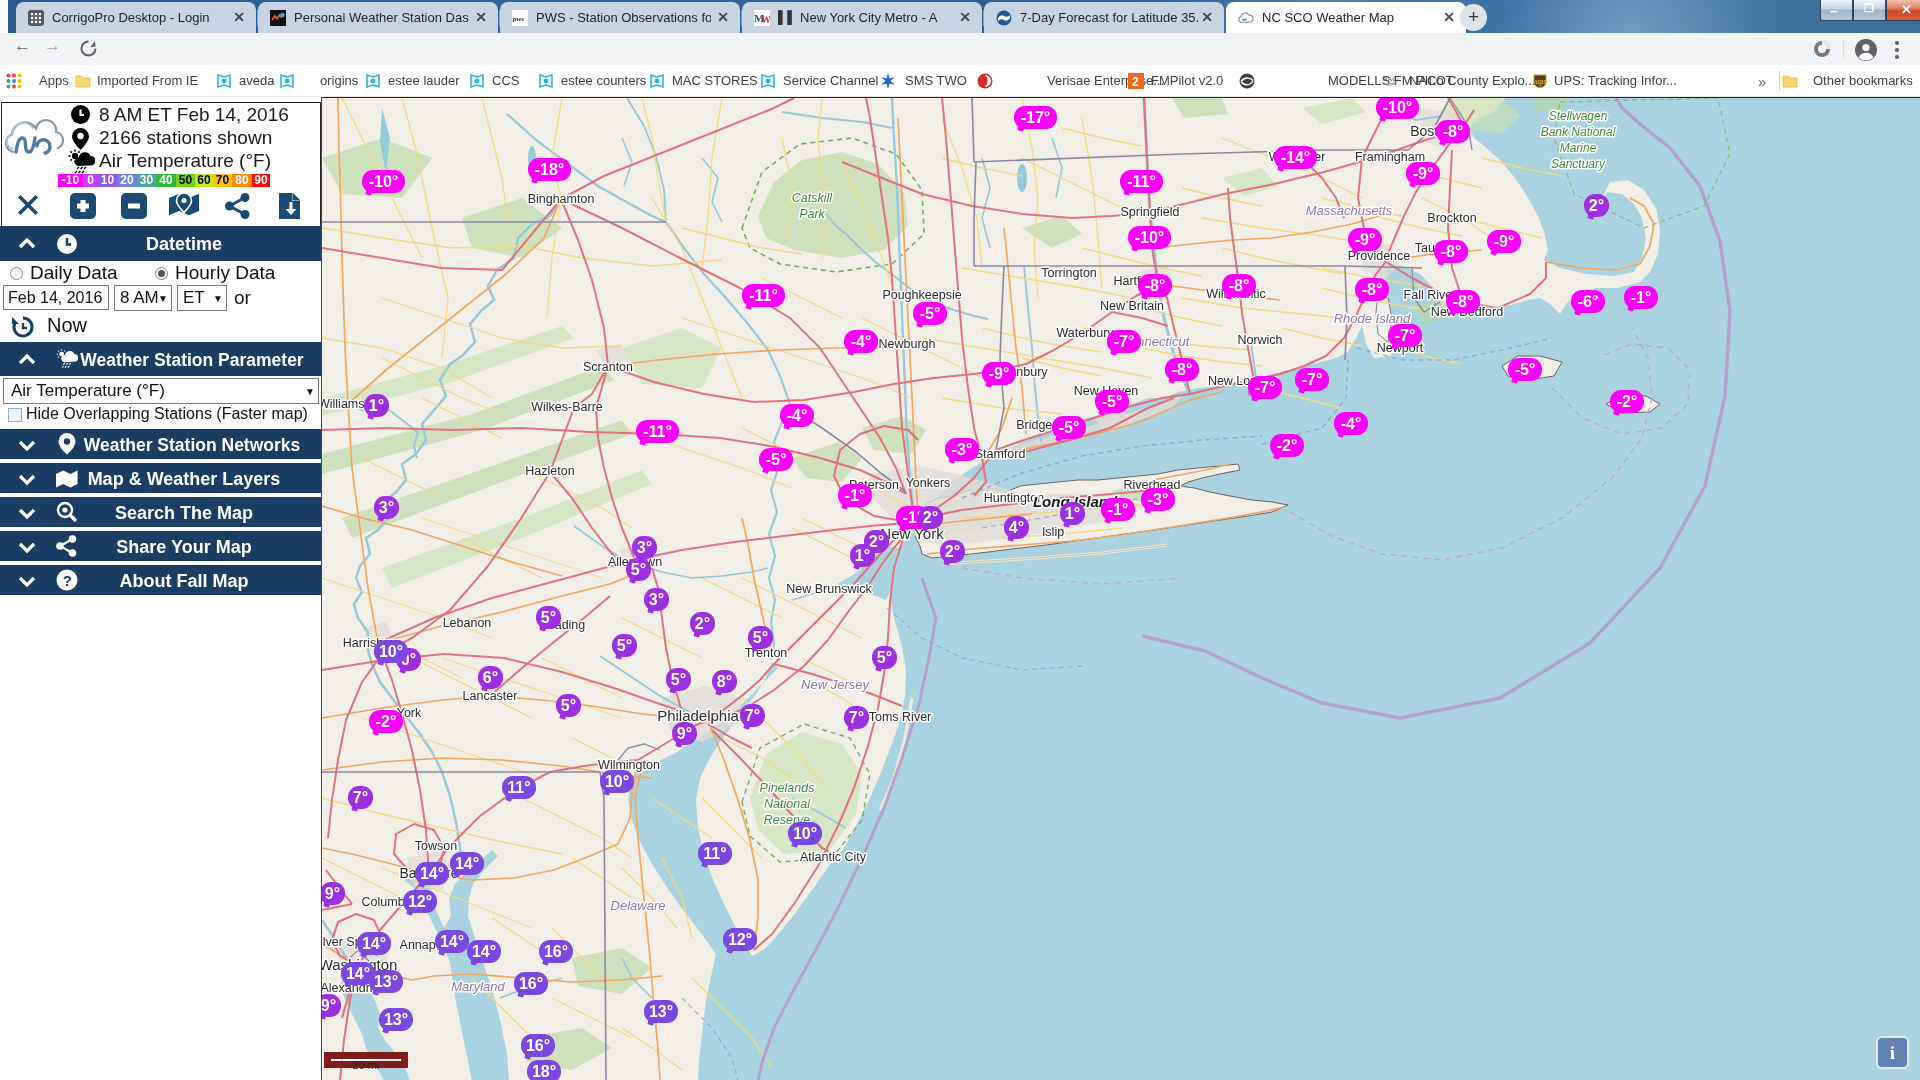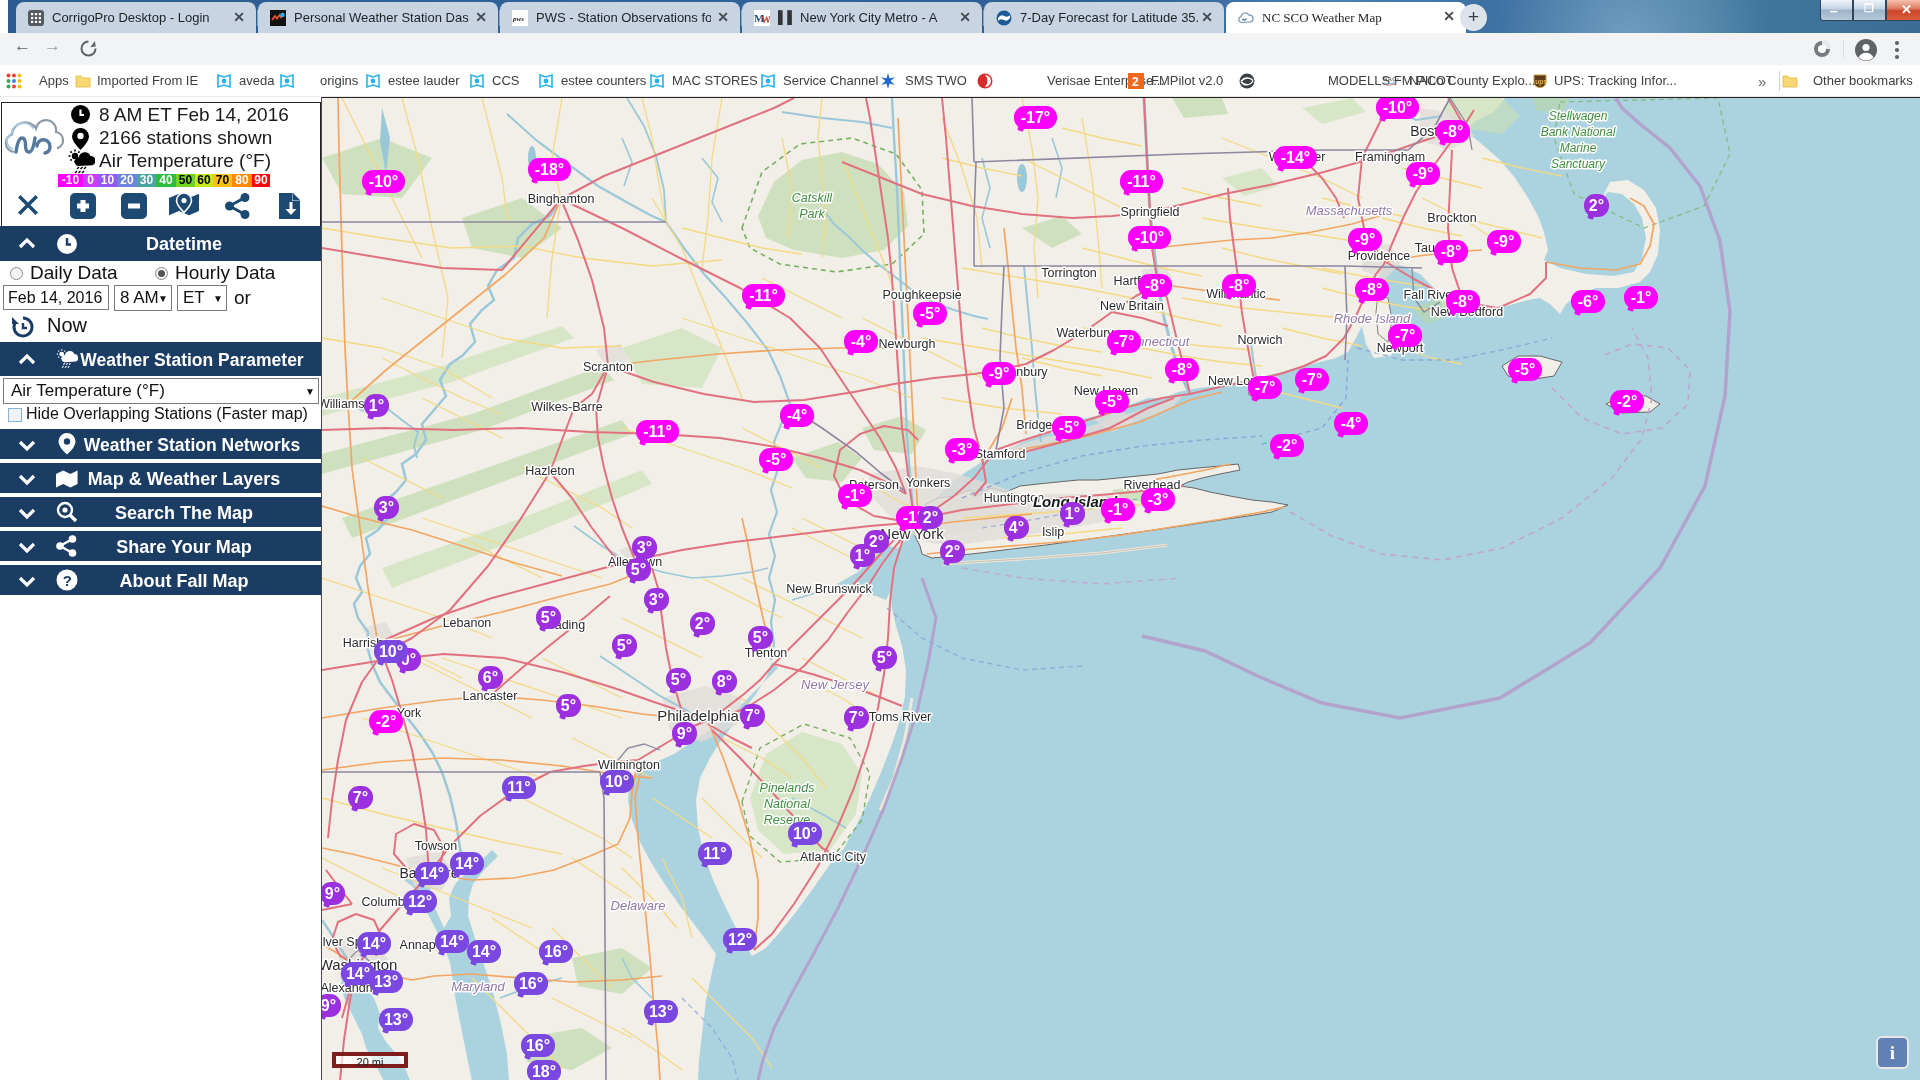--- a/index.html
+++ b/index.html
@@ -49,21 +49,21 @@
 .selbox { position:absolute; border:1px solid #7a7a7a; background:#fff; font-size:17px; color:#111; }
 .ddarrow { position:absolute; font-size:10px; color:#111; }
 
 
 #map { position:absolute; left:322px; top:97px; width:1598px; height:983px; background:#f2efe8; overflow:hidden; border-top:1px solid #222; }
 .bub { position:absolute; color:#fff; font-weight:bold; font-size:16px; text-align:center; border-radius:11px; line-height:23px; height:23px; z-index:3;}
 .bub:after { content:""; position:absolute; left:4px; bottom:-2px; width:6px; height:6px; background:inherit; border-radius:1px; transform:rotate(18deg); z-index:-1;}
 .M { background:#fb00fb; }
 .P { background:#9c2fe0; }
 .B { background:#7a47e0; }
-#scalebar { position:absolute; left:10px; bottom:12px; width:76px; height:16px; background:rgba(255,255,255,0.65); border:4px solid #7f1d1d; font-size:11px; color:#222; text-align:center; line-height:13px; z-index:4;}
+#scalebar { position:absolute; left:2px; bottom:12px; width:84px; height:16px; background:rgba(255,255,255,0.65); border:7px solid #7f1d1d; font-size:11px; color:#222; text-align:center; line-height:13px; z-index:4;}
 #infobtn { position:absolute; right:11px; bottom:11px; width:33px; height:33px; background:#6180b4; border:2px solid #e8e8e8; border-radius:6px; color:#fff; font-size:19px; font-weight:bold; text-align:center; line-height:29px; font-family:"Liberation Serif",serif; z-index:4;}
 </style>
 </head>
 <body>
 <div id="stage">
   <div id="titlebar">
     <div class="tab inactive" style="left:8px;width:240px;">
       <svg class="fav" viewBox="0 0 16 16">
           <rect x="0" y="0" width="16" height="16" rx="3" fill="#555a60"></rect>
           <g fill="#fff">
@@ -113,21 +113,21 @@
     </div>
     <div class="tabsep" style="left:975px;"></div>
     <div class="tab inactive" style="left:976px;width:240px;">
       <svg class="fav" viewBox="0 0 16 16">
           <circle cx="8" cy="8" r="7.5" fill="#1e5a96"></circle>
           <path d="M2 8 q3-4 6-2 q4 2 6-1 l0 3 q-3 4-6 2 q-4-2-6 1z" fill="#fff"></path>
         </svg>
       <div class="ttext" style="width:178px;">7-Day Forecast for Latitude 35.68</div>
         <div class="tclose">✕</div>
     </div>
-    <div class="tab active" style="left:1218px;width:240px;font-family:Liberation Serif, serif;">
+    <div class="tab active" style="left:1218px;width:240px;">
       <svg class="fav" viewBox="0 0 16 16">
           <path d="M3.5 12.5 a3 3 0 0 1-.4-5.9 A4.2 4.2 0 0 1 11 5.2 a3.4 3.4 0 0 1 1.6 6.6z" fill="none" stroke="#7d98b3" stroke-width="1.2"></path>
           <path d="M4.5 10.5 q.6-2.5 1.4-1 q.8 1.8 1.5 0 q.5-1.3 1.2 0" fill="none" stroke="#54789a" stroke-width="1.1"></path>
         </svg>
       <div class="ttext" style="width:160px;">NC SCO Weather Map</div>
         <div class="tclose">✕</div>
     </div>
     <div id="newtab">+</div>
     <div class="winbtn" id="btnmin">
         <div class="winglyph" style="left:9px;top:3px;font-size:14px;">–</div>

